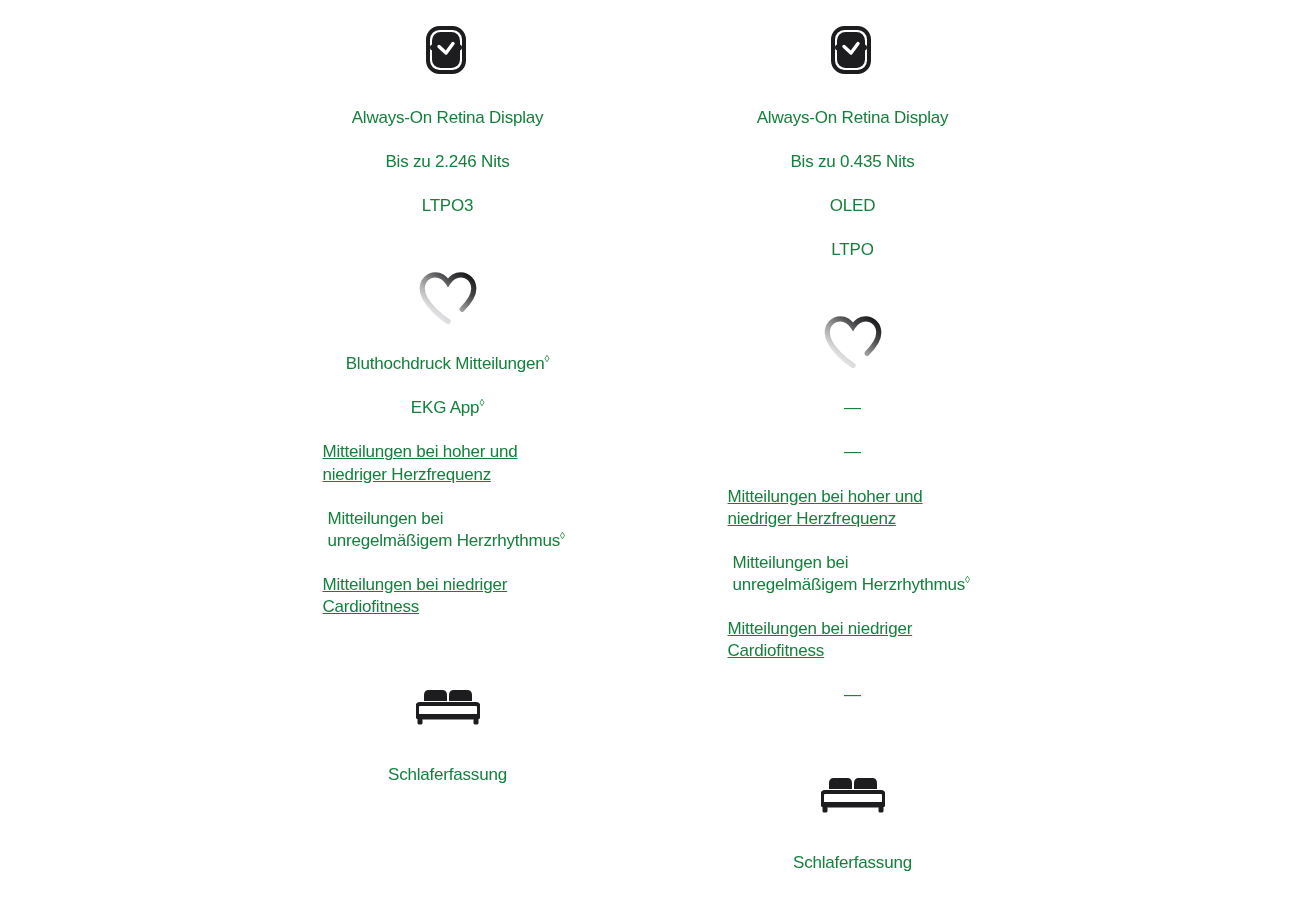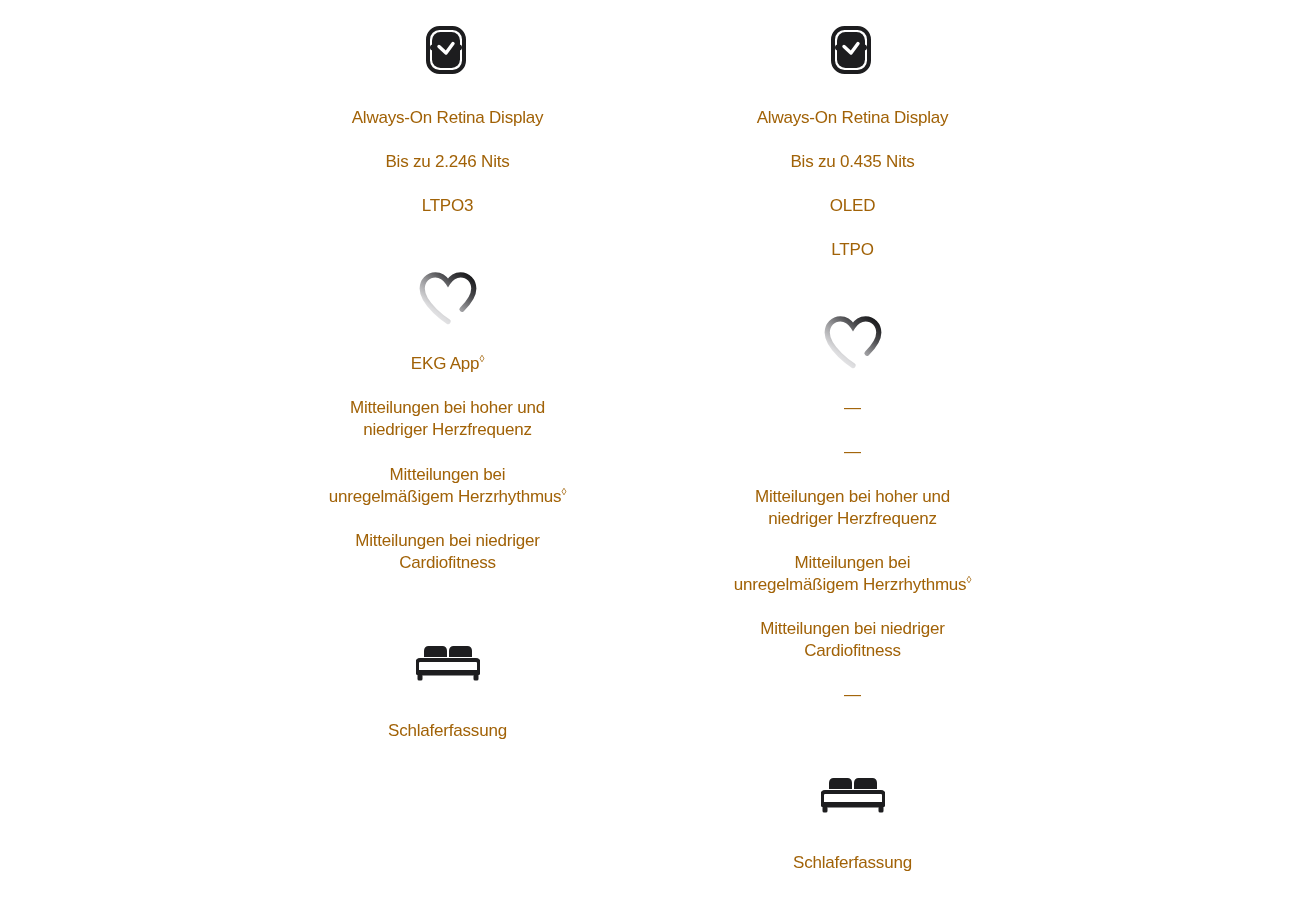--- a/index.html
+++ b/index.html
@@ -52,28 +52,28 @@
 
   .section-display .icon-wrap { margin-top: 19px; margin-bottom: 7px; }
   .section-health  .icon-wrap { margin-top: 35px; margin-bottom: 9px; }
   .section-sleep   .icon-wrap { margin-top: 43px; margin-bottom: 11px; }
 
   .feature {
     font-size: 17px;
     line-height: 22.1px;
     font-weight: 500;
     letter-spacing: -0.012em;
-    text-align: center;
-    color: #a16207;
+    text-align: left;
+    color: #15803d;
     max-width: 240px;
     margin: 0;
     padding: 11px 0;
   }
 
-  .feature.wide { max-width: 250px; }
+  .feature.wide { max-width: 250px; text-decoration: underline; }
 
   .feature .fn {
     font-size: 10px;
     vertical-align: super;
     line-height: 0;
     font-weight: 400;
   }
 
   
   .watch-icon { display: block; }
@@ -109,20 +109,21 @@
               <stop offset="0%" stop-color="#f2f2f4"></stop>
               <stop offset="22%" stop-color="#dcdcde"></stop>
               <stop offset="50%" stop-color="#9a9a9d"></stop>
               <stop offset="76%" stop-color="#4a4a4d"></stop>
               <stop offset="100%" stop-color="#1d1d1f"></stop>
             </linearGradient>
           </defs>
           <path d="M31 51.5 C31 51.5 5.2 34.8 5.2 18.6 C5.2 10.6 11.1 4.8 18.4 4.8 C24.1 4.8 28.3 8.4 31 12.6 C33.7 8.4 37.9 4.8 43.6 4.8 C50.9 4.8 56.8 10.6 56.8 18.6 C56.8 26.6 50.5 34.0 45.0 39.3" fill="none" stroke="url(#heartGradL)" stroke-width="5.2" stroke-linecap="round"></path>
         </svg>
       </div>
+      <p class="feature"><span>Bluthochdruck Mitteilungen</span><span class="fn">◊</span></p>
       <p class="feature"><span>EKG App</span><span class="fn">◊</span></p>
       <p class="feature wide"><span>Mitteilungen bei hoher und niedriger Herzfrequenz</span><span class="fn"></span></p>
       <p class="feature"><span>Mitteilungen bei unregelmäßigem Herzrhythmus</span><span class="fn">◊</span></p>
       <p class="feature wide"><span>Mitteilungen bei niedriger Cardiofitness</span><span class="fn"></span></p>
     </div>
 
     <div class="section section-sleep">
       <div class="icon-wrap">
         <svg class="bed-icon" width="64" height="48" viewBox="0 0 64 48" aria-hidden="true">
           <path d="M8 18 L8 11.5 C8 9.0 10.0 7.0 12.5 7.0 L26.5 7.0 C29.0 7.0 31 9.0 31 11.5 L31 18 Z" fill="#1d1d1f"></path>

